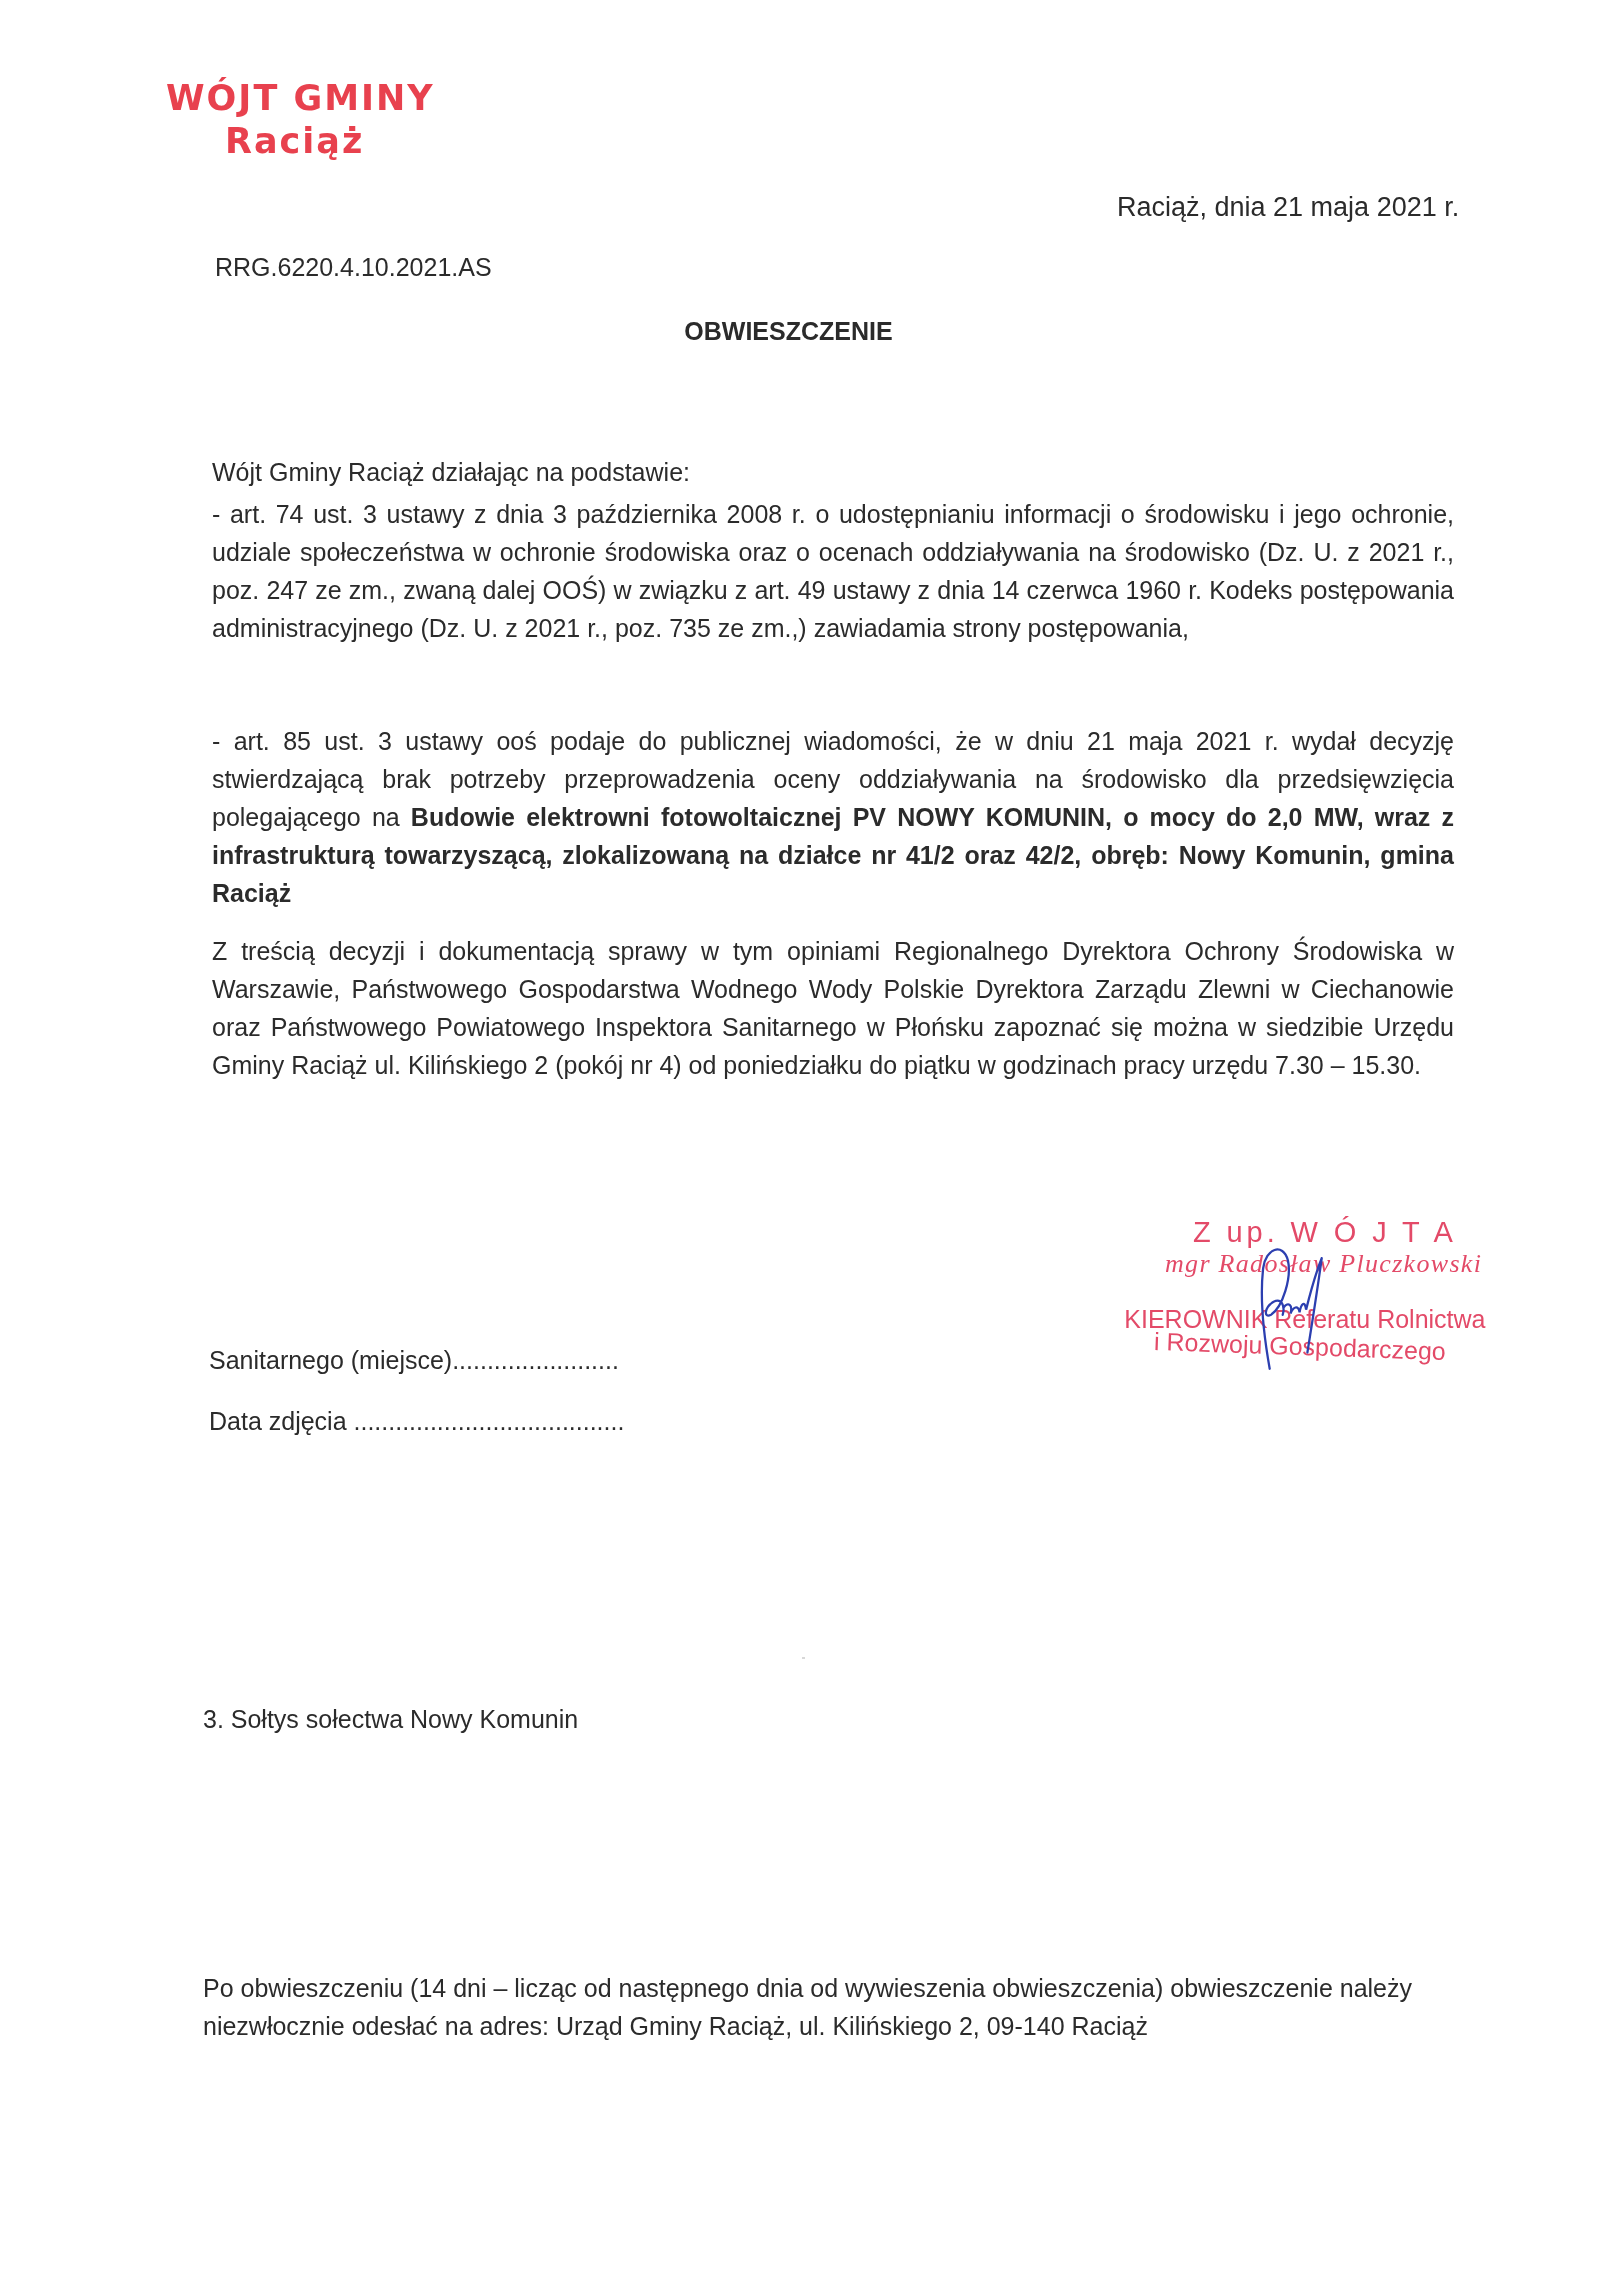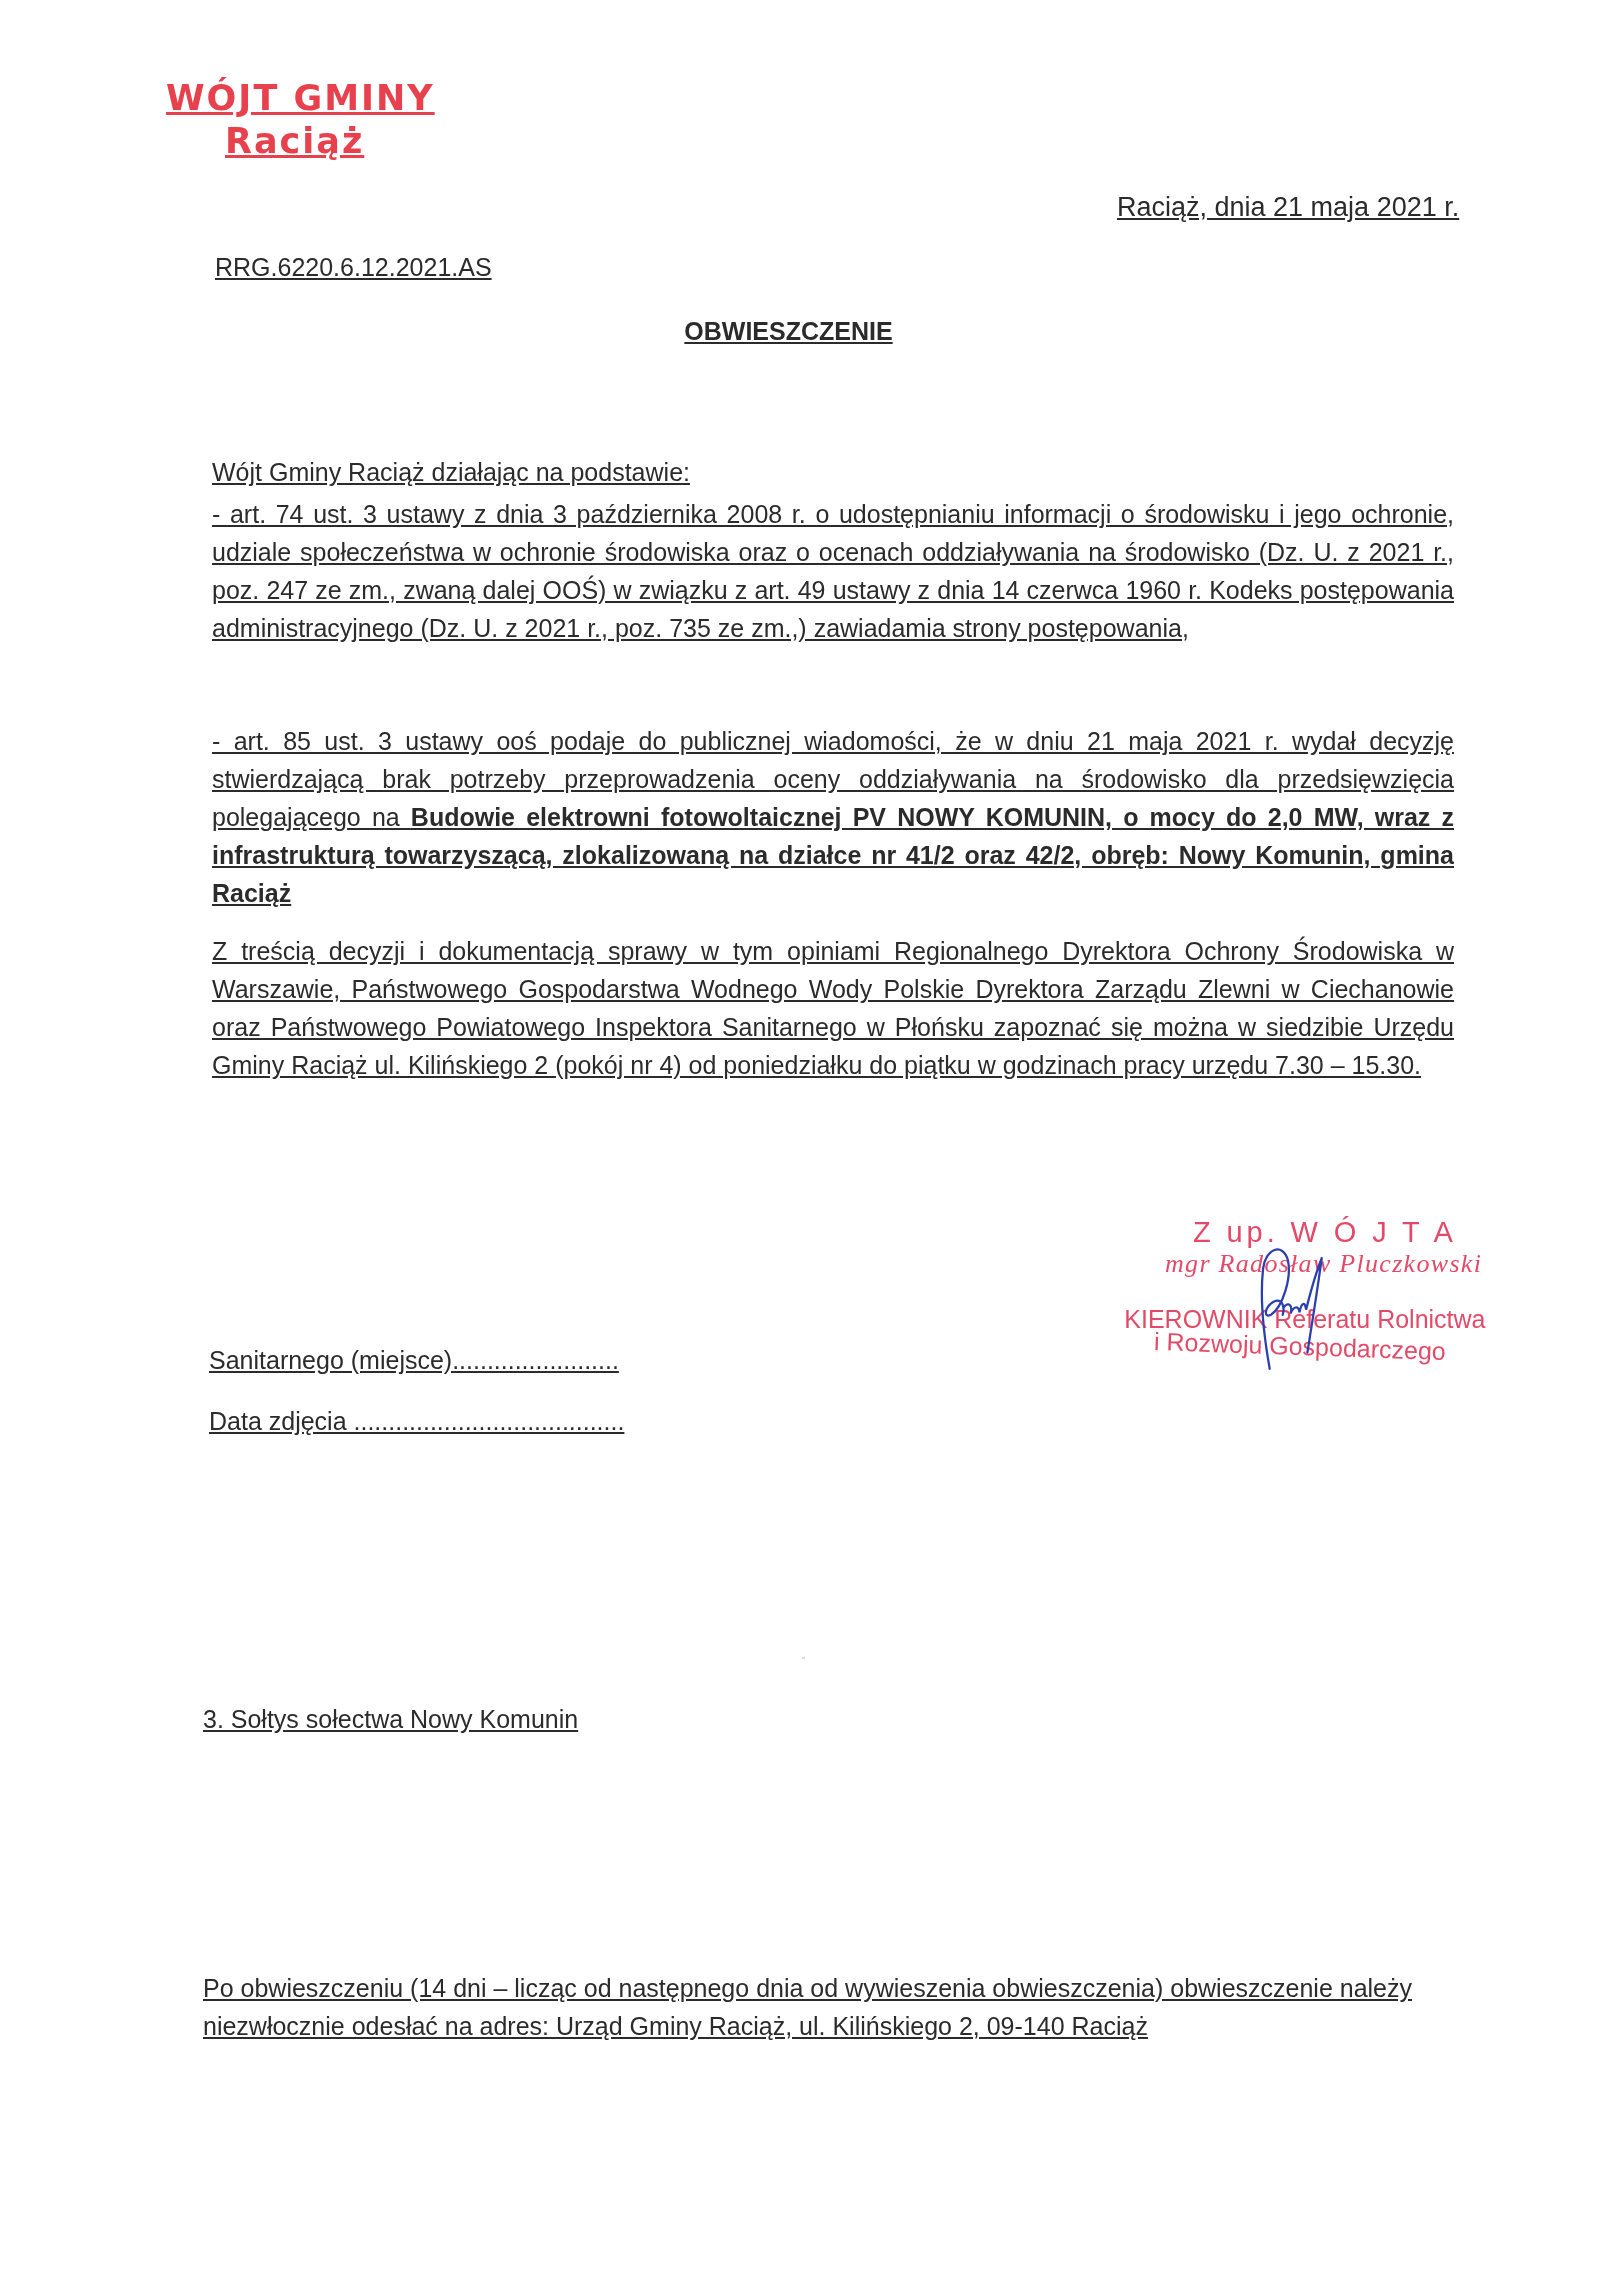--- a/index.html
+++ b/index.html
@@ -1,20 +1,20 @@
 <!DOCTYPE html>
 <html style="font-size:10.4px"><head>
 <meta charset="utf-8">
 <style>
   html, body { margin: 0; padding: 0; background: #ffffff; }
   body {
     width: 1616px; height: 2284px; position: relative; overflow: hidden;
     font-family: "Liberation Sans", sans-serif; color: #2b2b2b;
   }
-  .abs { position: absolute; text-decoration: underline; }
+  .abs { position: absolute; }
   .stamp-head {
     left: 166px; top: 77px; color: #e8414e;
     font-family: "DejaVu Sans", sans-serif; font-weight: bold;
     font-size: 35px; letter-spacing: 2px; line-height: 43px;
   }
   .stamp-head .l1 { display: block; }
   .stamp-head .l2 { display: block; padding-left: 59px; }
   .date { left: 1117px; top: 192px; font-size: 27px; }
   .ref { left: 215px; top: 253px; font-size: 25px; }
   .title { left: 0; width: 1556px; top: 317px; text-align: center; font-size: 25px; font-weight: bold; padding-left: 21px; box-sizing: border-box;}
@@ -41,21 +41,21 @@
 </head>
 <body>
 
 <div class="abs stamp-head">
   <span class="l1">WÓJT GMINY</span>
   <span class="l2">Raciąż</span>
 </div>
 
 <div class="abs date">Raciąż, dnia 21 maja 2021 r.</div>
 
-<div class="abs ref">RRG.6220.6.12.2021.AS</div>
+<div class="abs ref">RRG.6220.4.10.2021.AS</div>
 
 <div class="abs title">OBWIESZCZENIE</div>
 
 <div class="abs body-text intro">Wójt Gminy Raciąż działając na podstawie:</div>
 
 <div class="abs body-text p1">- art. 74 ust. 3 ustawy z dnia 3 października 2008 r. o udostępnianiu informacji o środowisku i jego ochronie, udziale społeczeństwa w ochronie środowiska oraz o ocenach oddziaływania na środowisko (Dz. U. z 2021 r., poz. 247 ze zm., zwaną dalej OOŚ) w związku z art. 49 ustawy z dnia 14 czerwca 1960 r. Kodeks postępowania administracyjnego (Dz. U. z 2021 r., poz. 735 ze zm.,) zawiadamia strony postępowania,</div>
 
 <div class="abs body-text p2"><span>- art. 85 ust. 3 ustawy ooś podaje do publicznej wiadomości, że w dniu 21 maja 2021 r. wydał decyzję stwierdzającą brak potrzeby przeprowadzenia oceny oddziaływania na środowisko dla przedsięwzięcia polegającego na </span><b>Budowie elektrowni fotowoltaicznej PV NOWY KOMUNIN, o mocy do 2,0 MW, wraz z infrastrukturą towarzyszącą, zlokalizowaną na działce nr 41/2 oraz 42/2, obręb: Nowy Komunin, gmina Raciąż</b></div>
 
 <div class="abs body-text p3">Z treścią decyzji i dokumentacją sprawy w tym opiniami Regionalnego Dyrektora Ochrony Środowiska w Warszawie, Państwowego Gospodarstwa Wodnego Wody Polskie Dyrektora Zarządu Zlewni w Ciechanowie oraz Państwowego Powiatowego Inspektora Sanitarnego w Płońsku zapoznać się można w siedzibie Urzędu Gminy Raciąż ul. Kilińskiego 2 (pokój nr 4) od poniedziałku do piątku w godzinach pracy urzędu 7.30 – 15.30.</div>

